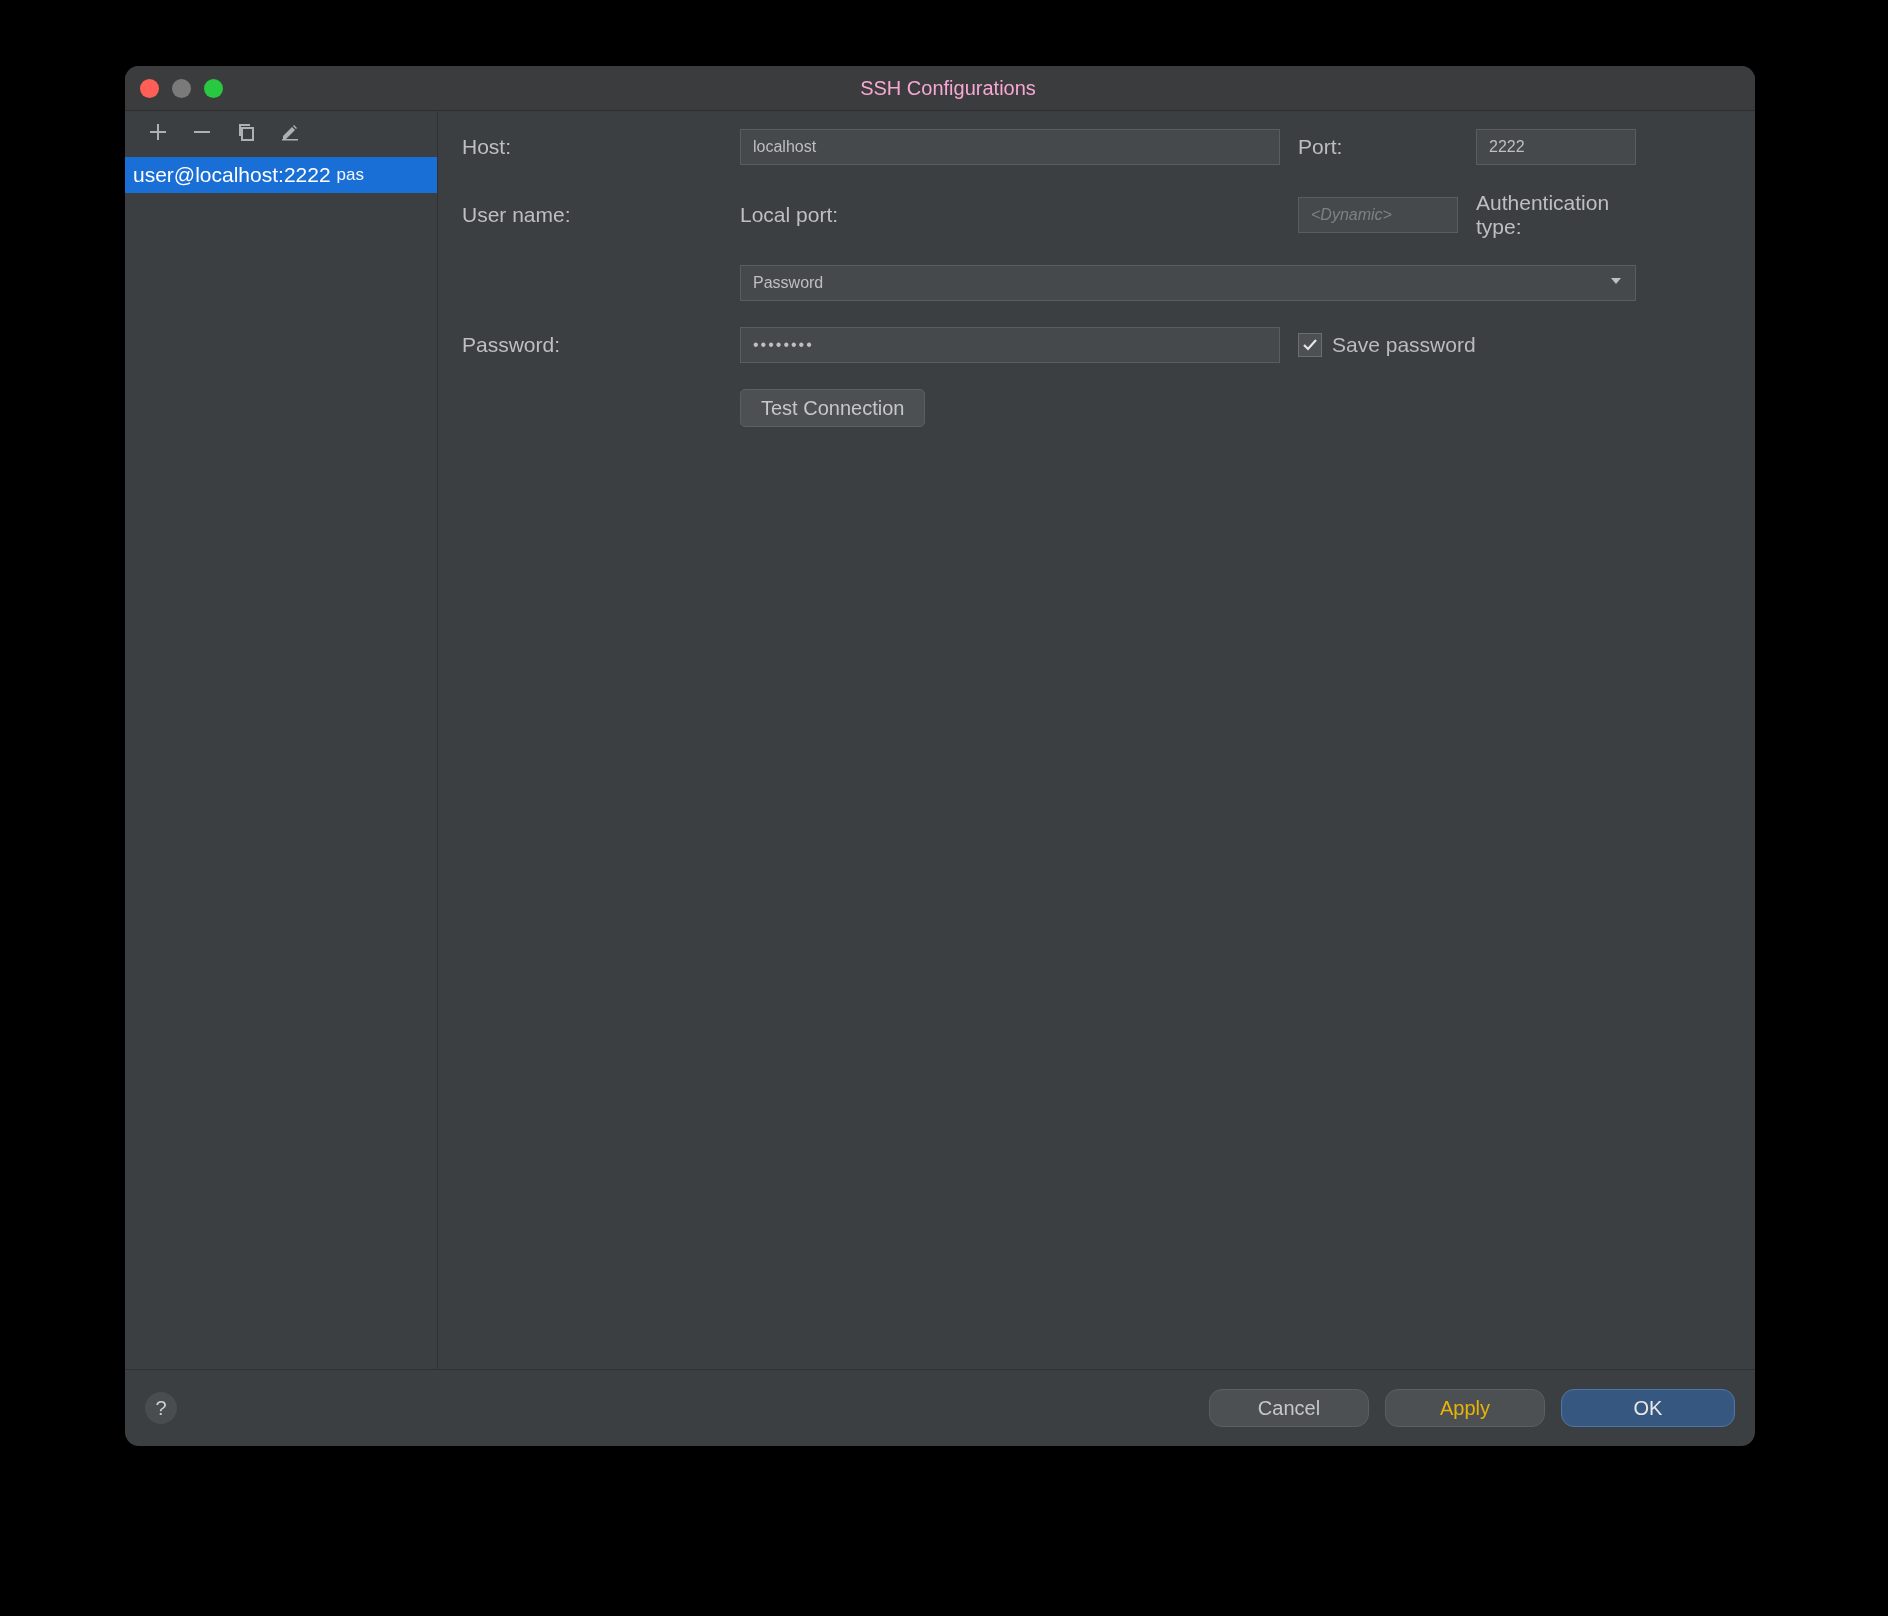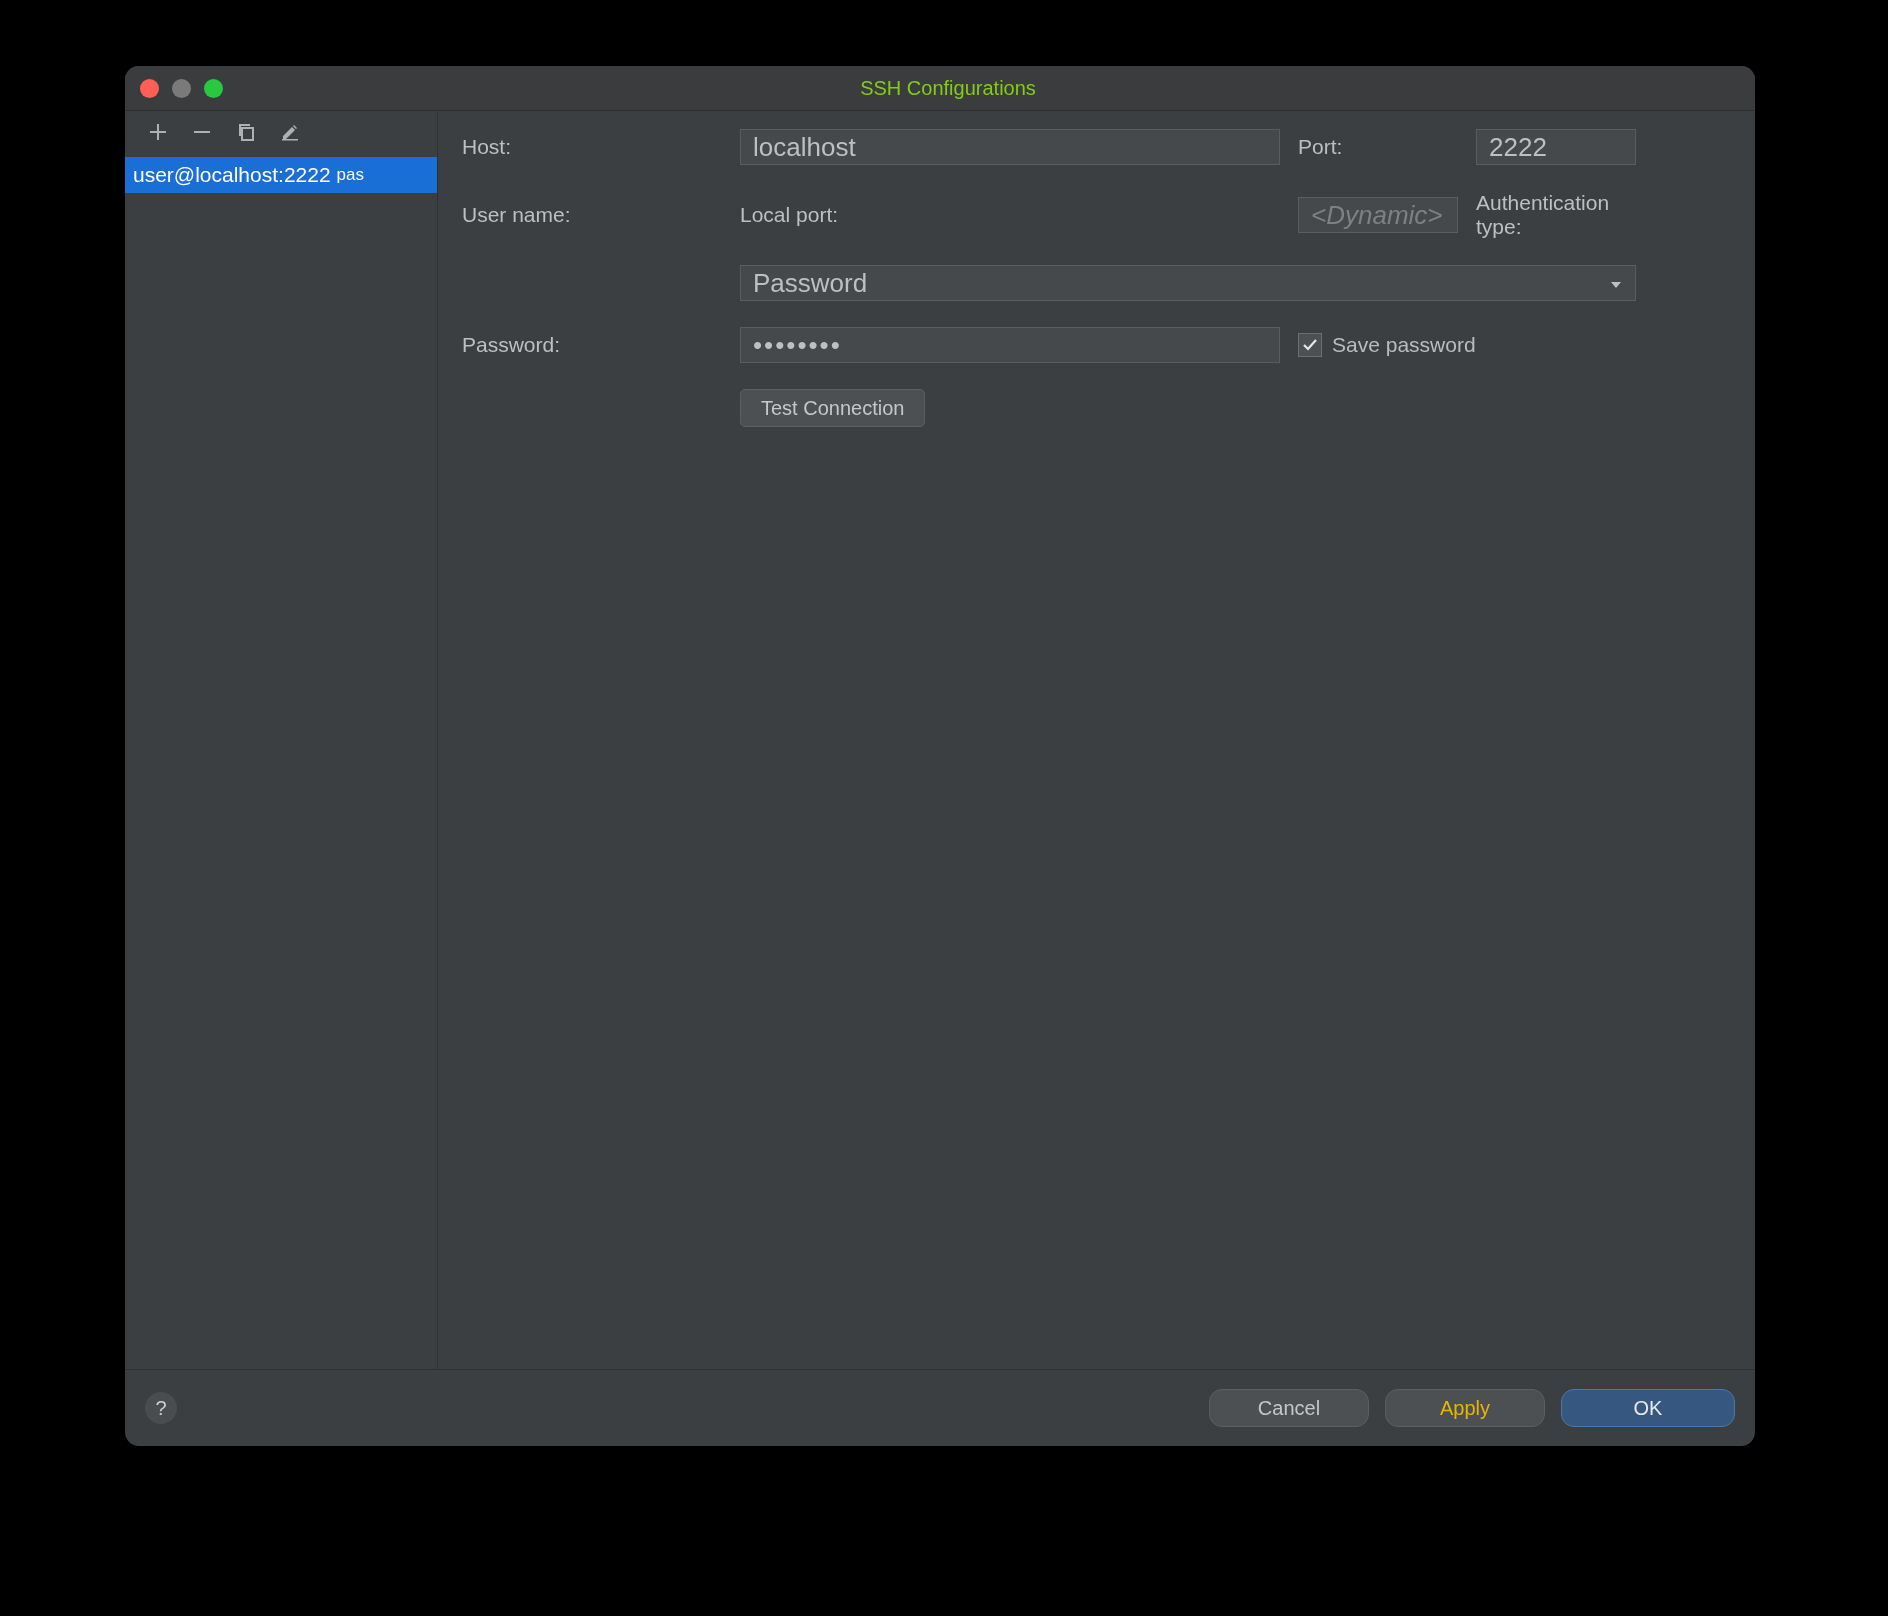--- a/index.html
+++ b/index.html
@@ -46,21 +46,21 @@
   .tl {
     width: 19px; height: 19px; border-radius: 50%;
   }
   .tl.red    { background: #ff5f57; }
   .tl.yellow { background: #7a7a7a; }
   .tl.green  { background: #28c840; }
   .titlebar-title {
     position: absolute;
     left: 16px; right: 0;
     text-align: center;
-    color: #84cc16;
+    color: #f9a8d4;
     font-size: 20px;
     pointer-events: none;
   }
 
   
   .body {
     flex: 1 1 auto;
     display: flex;
     overflow: hidden;
   }
@@ -126,21 +126,21 @@
   }
   .label {
     color: #bfbfbf;
     font-size: 21px;
   }
   input.text, .select {
     height: 36px;
     background: #45494b;
     border: 1px solid #5a5d5f;
     color: #bfbfbf;
-    font-size: 26px;
+    font-size: 16px;
     padding: 0 12px;
     border-radius: 0;
     box-sizing: border-box;
     outline: none;
     font-family: inherit;
   }
   input.text::placeholder { color: #7e8183; font-style: italic; }
   .select {
     display: flex;
     align-items: center;

